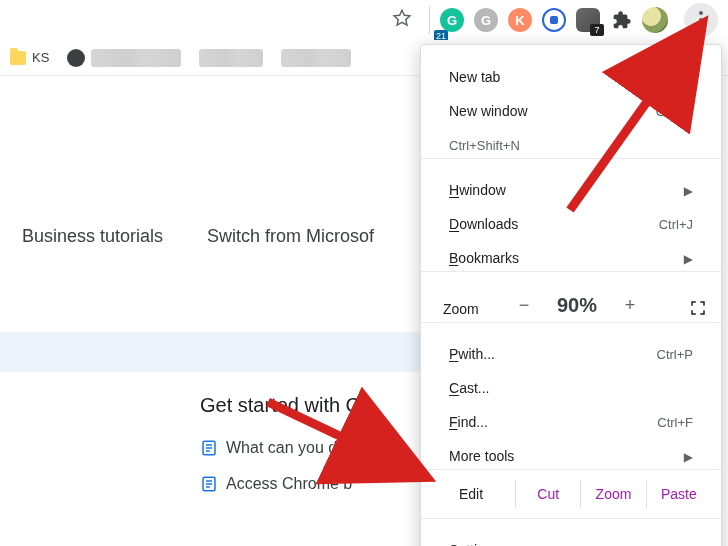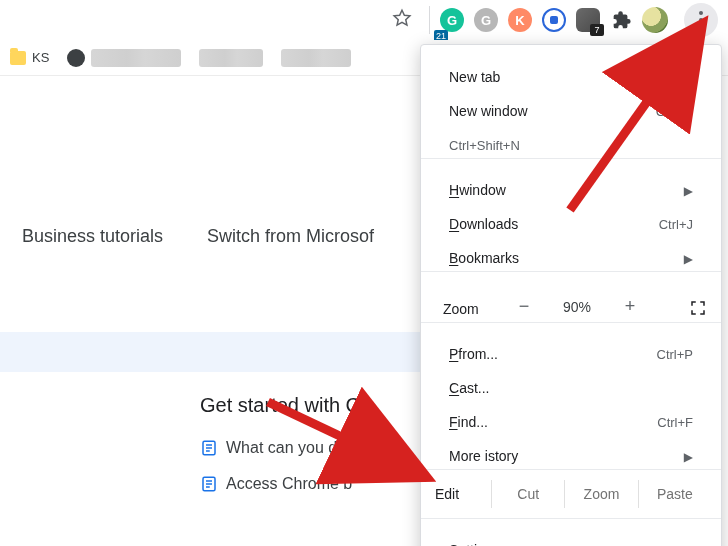--- a/index.html
+++ b/index.html
@@ -53,27 +53,27 @@
   .mrow{display:flex;align-items:flex-end;justify-content:space-between;height:34px;padding:0 28px;font-size:14px;color:#202124;cursor:pointer;}
   .mrow .lbl{display:flex;align-items:center;gap:0;}
   .mrow .lbl .ul{text-decoration:underline;text-underline-offset:2px;}
   .mrow .sc{color:#5f6368;font-size:13px;}
   .mrow .chev{color:#5f6368;font-size:12px;}
   .sep{height:1px;background:#e8eaed;margin:5px 0;}
   .zoom-row{display:flex;align-items:flex-end;height:40px;padding:0 14px 0 22px;font-size:14px;}
   .zoom-row .zlabel{flex:0 0 68px;}
   .zoom-ctrl{display:flex;align-items:center;gap:18px;color:#3c4043;}
   .zbtn{width:26px;text-align:center;font-size:18px;color:#5f6368;cursor:pointer;}
-  .zval{width:44px;text-align:center;font-size:14px;}
+  .zval{width:44px;text-align:center;font-size:20px;font-weight:bold;}
   .fs-ico{margin-left:auto;cursor:pointer;}
   .fs-ico svg{width:18px;height:18px;display:block;}
-  .edit-row{display:flex;align-items:center;height:38px;padding:0 10px 0 14px;font-size:14px;}
+  .edit-row{display:flex;align-items:center;height:38px;padding:0 10px 0 38px;font-size:14px;}
   .edit-row .elabel{flex:0 0 56px;}
   .edit-btns{display:flex;flex:1;}
-  .ebtn{flex:1;text-align:center;border-left:1px solid #e0e0e0;padding:6px 0;cursor:pointer;color:#737373;}
+  .ebtn{flex:1;text-align:center;border-left:1px solid #e0e0e0;padding:6px 0;cursor:pointer;color:#a21caf;}
 
   
   .arrow{position:absolute;pointer-events:none;z-index:40;}
   .arrow svg{overflow:visible;}
 </style>
 </head>
 <body>
 
 <div class="chrome-top">
   <div class="star-wrap">
@@ -213,39 +213,39 @@
     <span class="fs-ico">
       <svg viewBox="0 0 24 24" fill="#202124">
           <path d="M3 3h6v2H5v4H3V3zm18 0v6h-2V5h-4V3h6zM3 21v-6h2v4h4v2H3zm18 0h-6v-2h4v-4h2v6z"></path>
         </svg>
     </span>
   </div>
   <div class="sep"></div>
   <div class="mrow">
     <span class="lbl">
         <span class="ul">P</span>
-        <span>from...</span>
+        <span>with...</span>
       </span>
     <span class="sc">Ctrl+P</span>
   </div>
   <div class="mrow">
     <span class="lbl">
         <span class="ul">C</span>
         <span>ast...</span>
       </span>
   </div>
   <div class="mrow">
     <span class="lbl">
         <span class="ul">F</span>
         <span>ind...</span>
       </span>
     <span class="sc">Ctrl+F</span>
   </div>
   <div class="mrow">
-    <span class="lbl">More istory</span>
+    <span class="lbl">More tools</span>
     <span class="chev">▶</span>
   </div>
   <div class="sep"></div>
   <div class="edit-row">
     <span class="elabel">Edit</span>
     <div class="edit-btns">
       <span class="ebtn">Cut</span>
       <span class="ebtn">Zoom</span>
       <span class="ebtn">Paste</span>
     </div>

